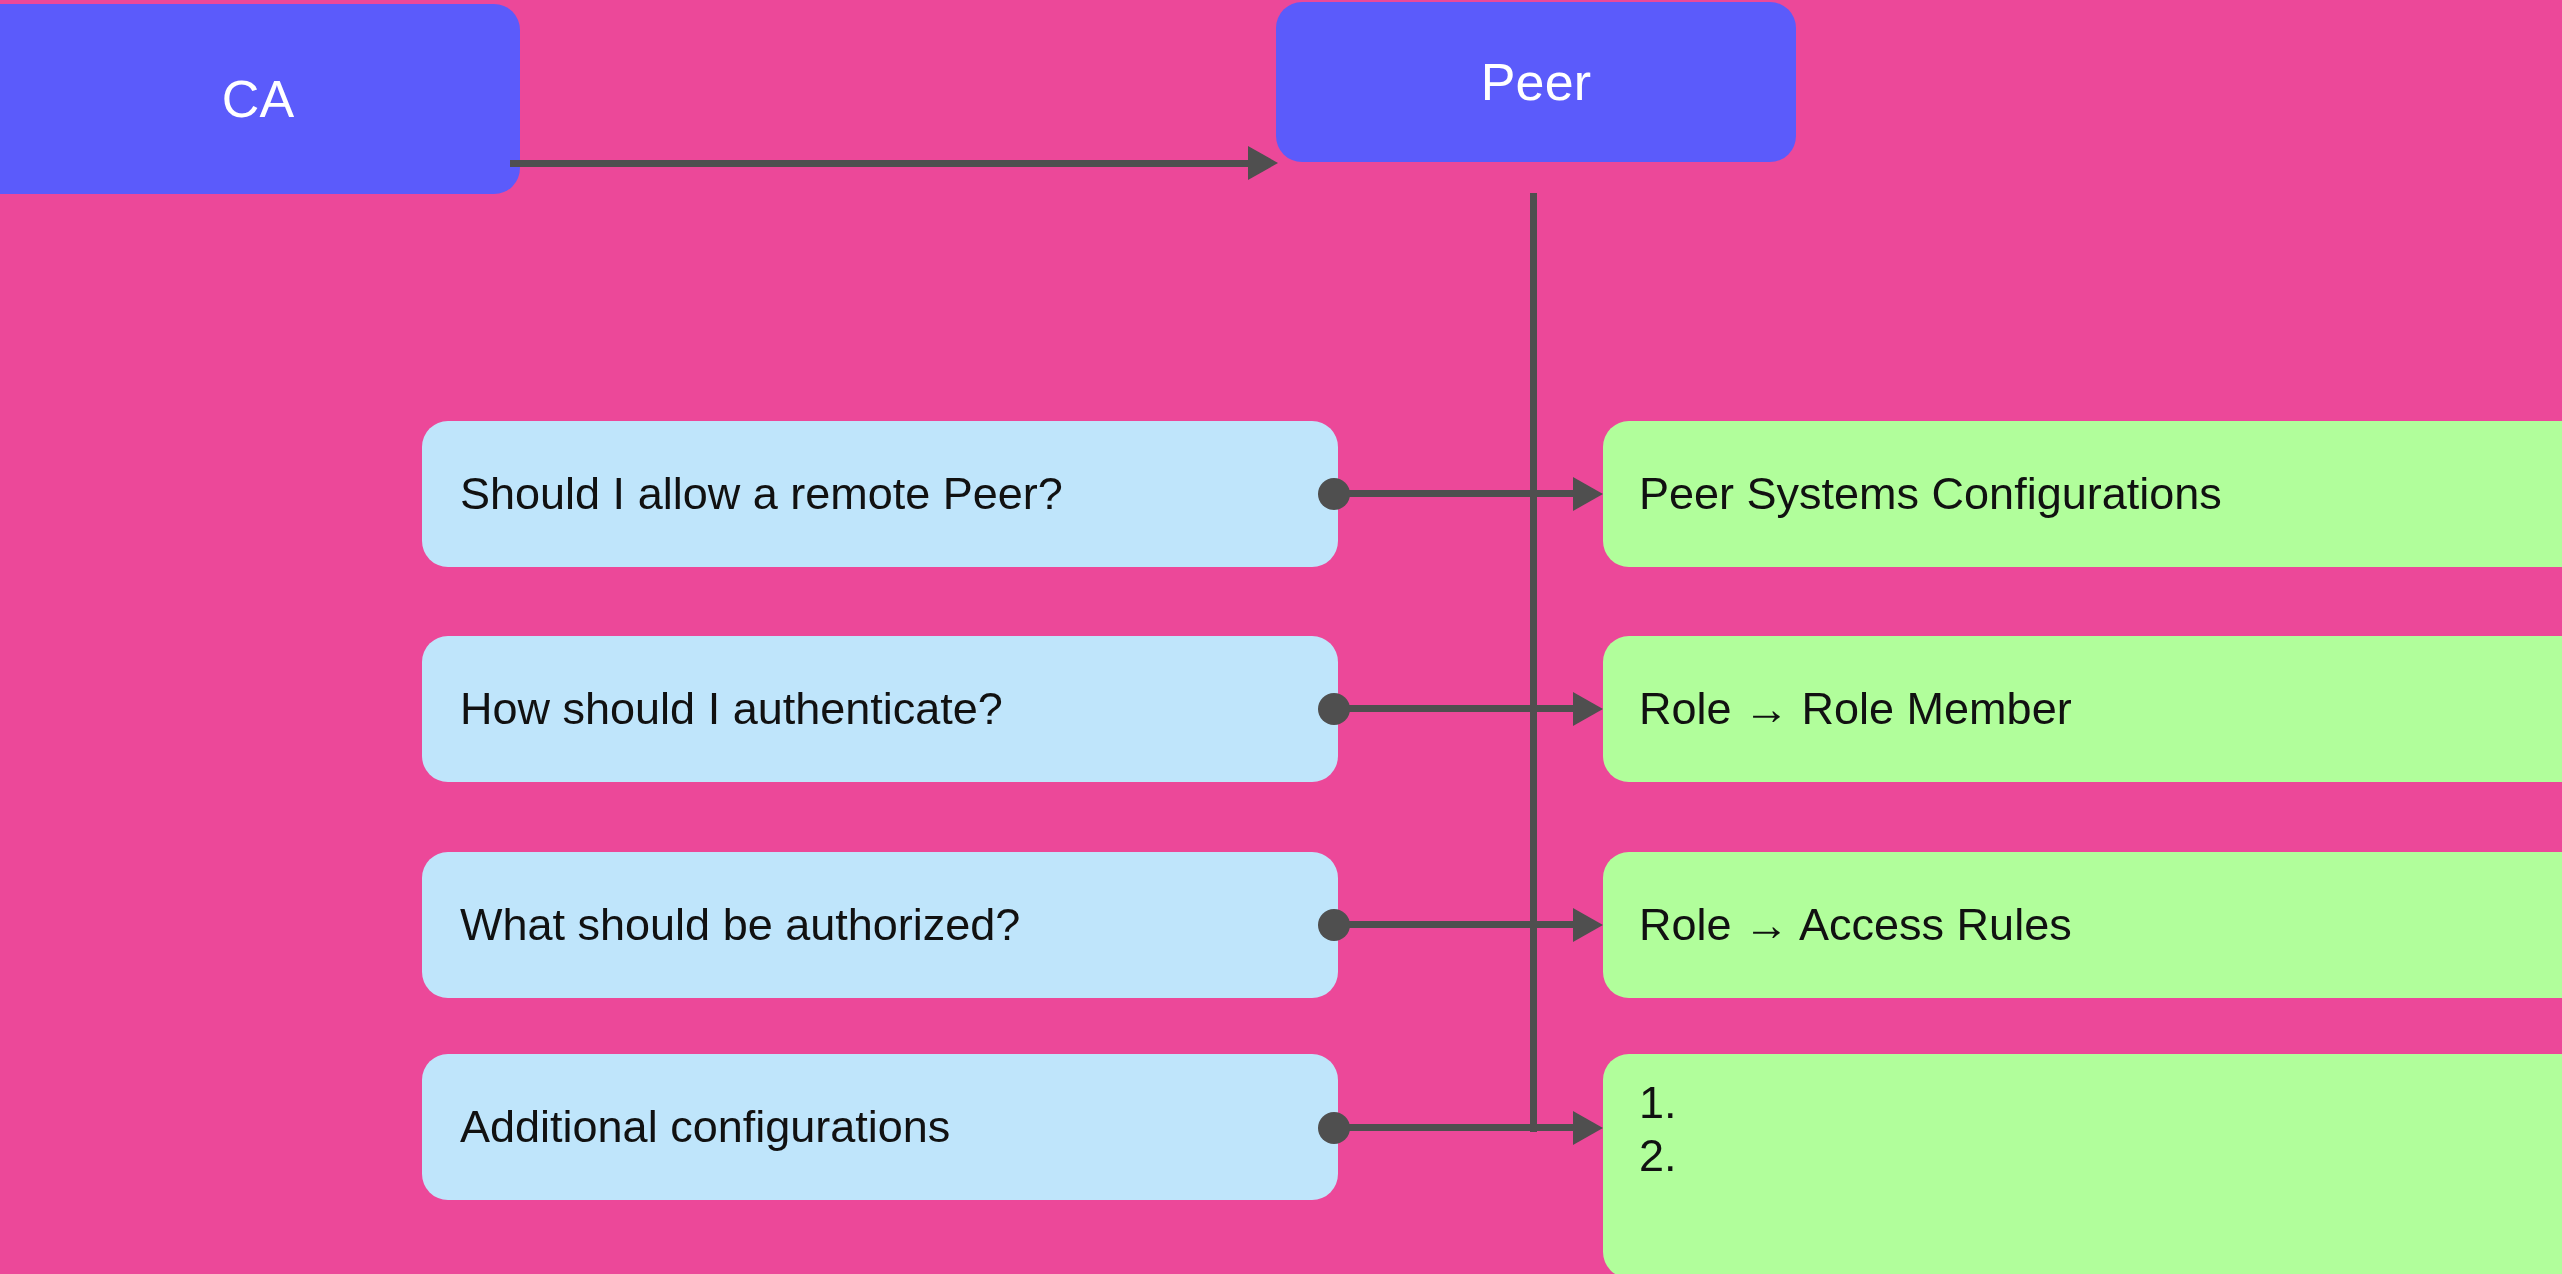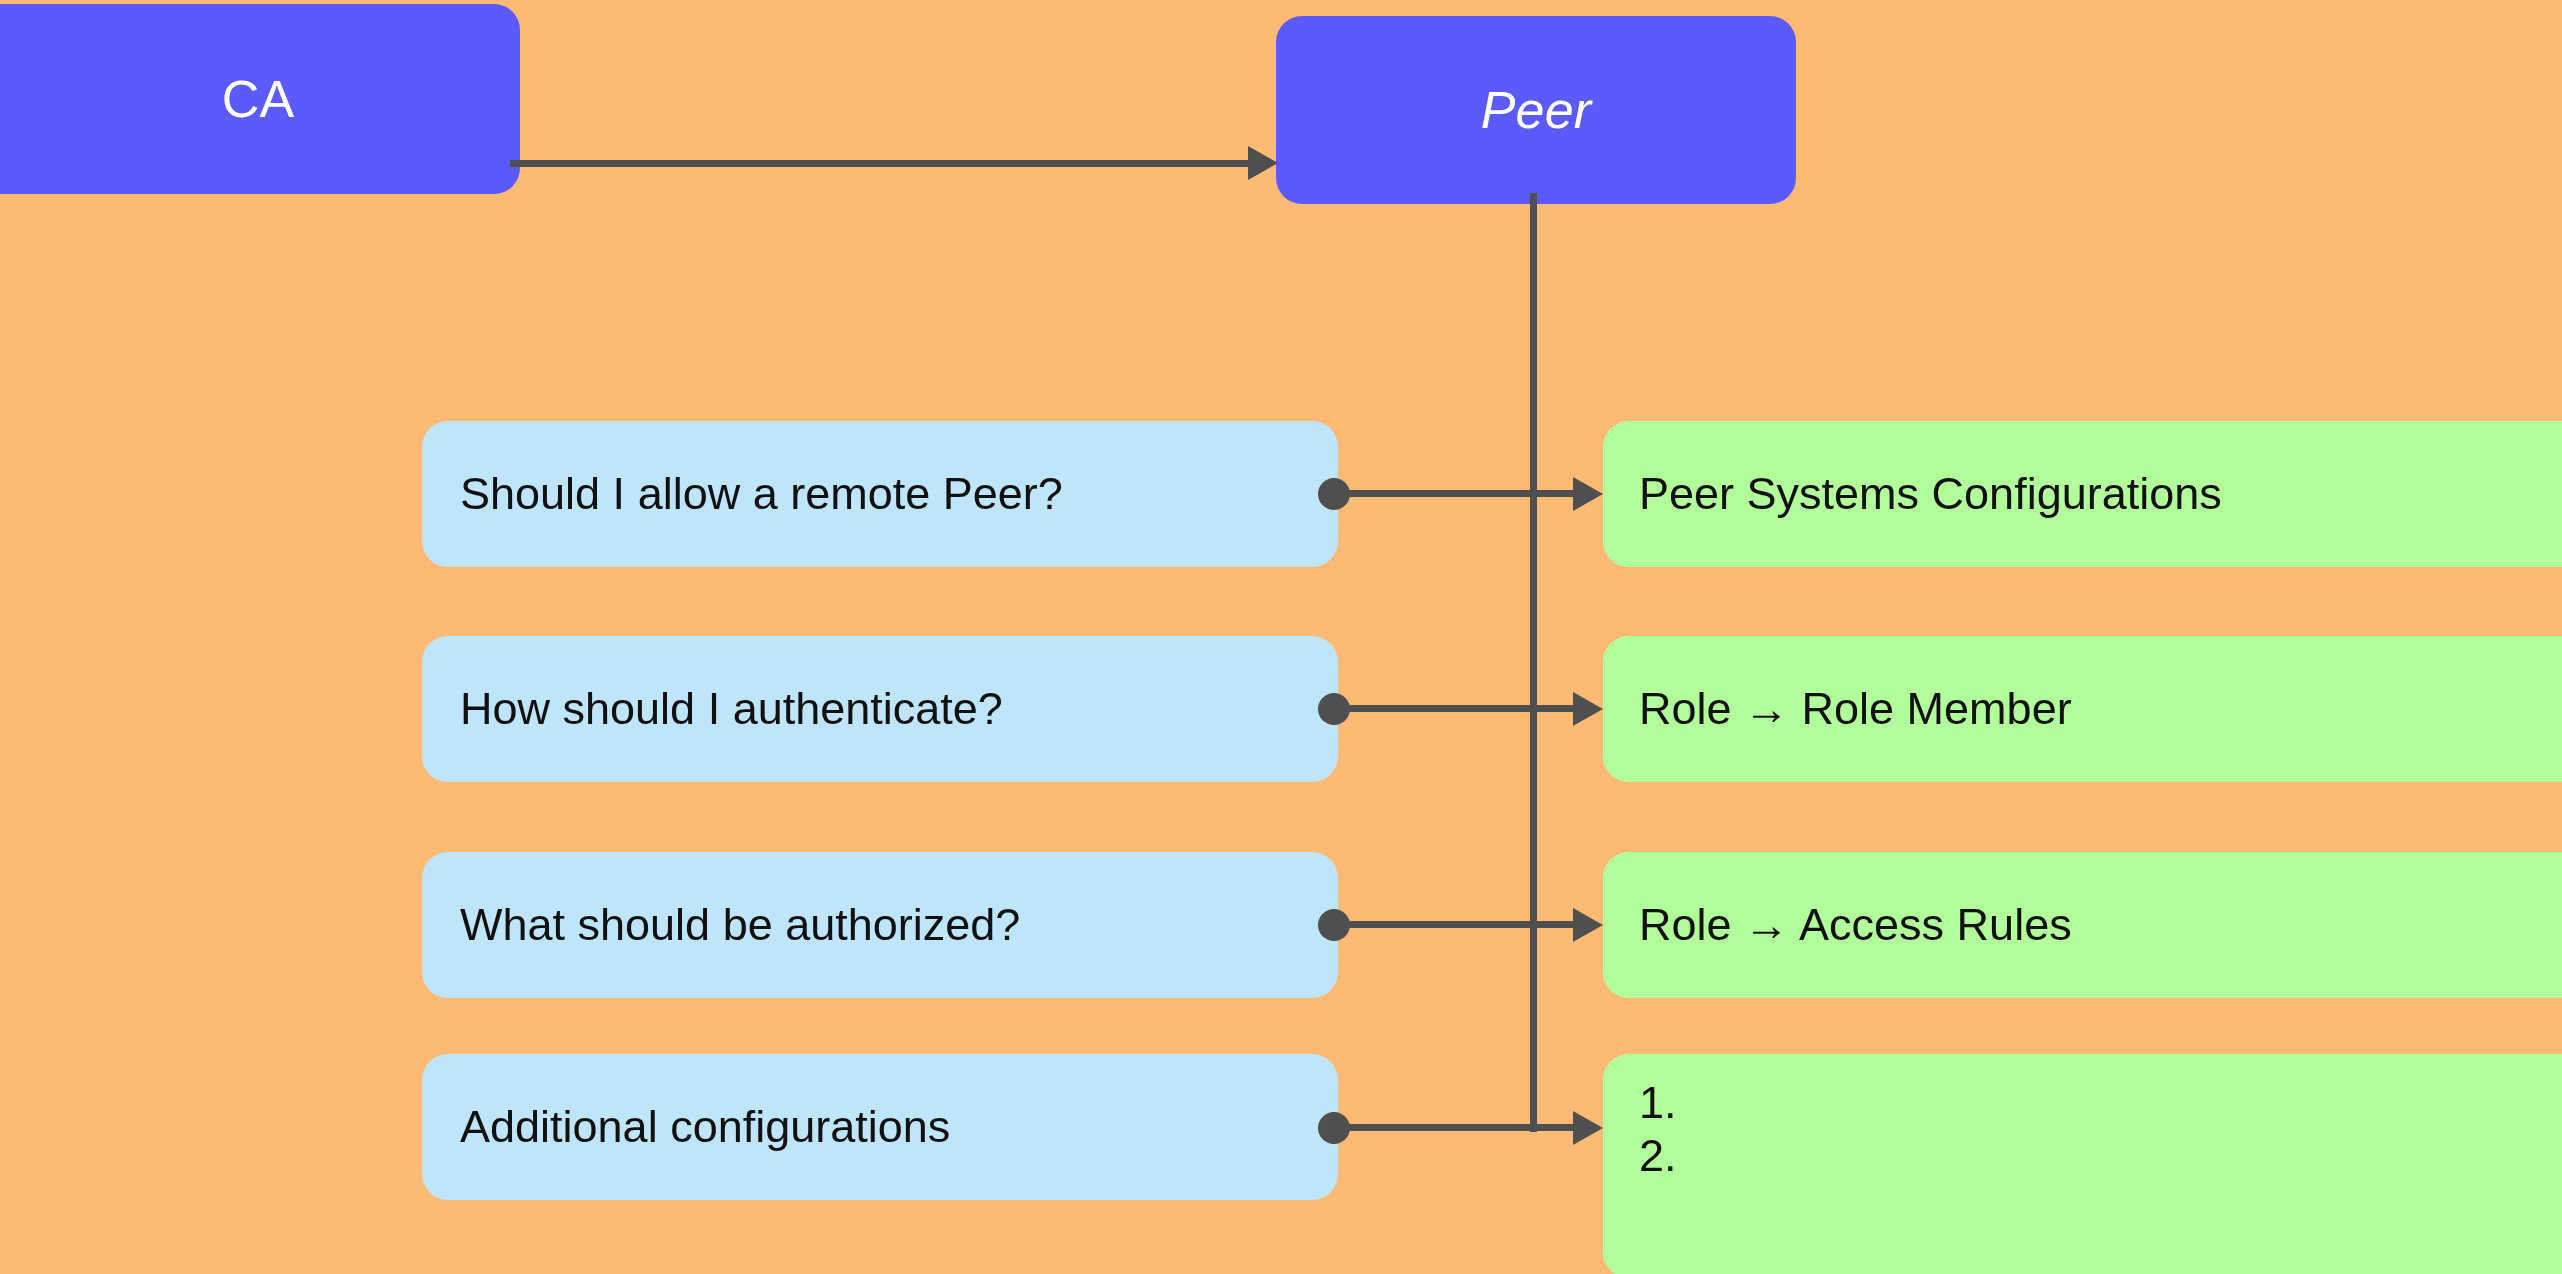--- a/index.html
+++ b/index.html
@@ -4,21 +4,21 @@
 <style>
   html, body {
     margin: 0;
     padding: 0;
     background: #000000;
   }
   #canvas {
     position: relative;
     width: 2562px;
     height: 1274px;
-    background: #fdba74;
+    background: #ec4899;
     overflow: hidden;
     font-family: "Liberation Sans", sans-serif;
   }
   .node {
     position: absolute;
     box-sizing: border-box;
     display: flex;
     align-items: center;
     border-radius: 26px;
   }
@@ -32,24 +32,23 @@
   }
   #node-ca {
     left: -34px;
     top: 4px;
     width: 554px;
     height: 190px;
   }
   #node-ca .node-label { padding-left: 30px; }
   #node-peer {
     left: 1276px;
-    top: 16px;
+    top: 2px;
     width: 520px;
-    height: 188px;
-    font-style: italic;
+    height: 160px;
   }
   
   .node-question {
     background: #BFE5FB;
     color: #111111;
     font-size: 45px;
     left: 422px;
     width: 916px;
     height: 146px;
     padding-left: 38px;

